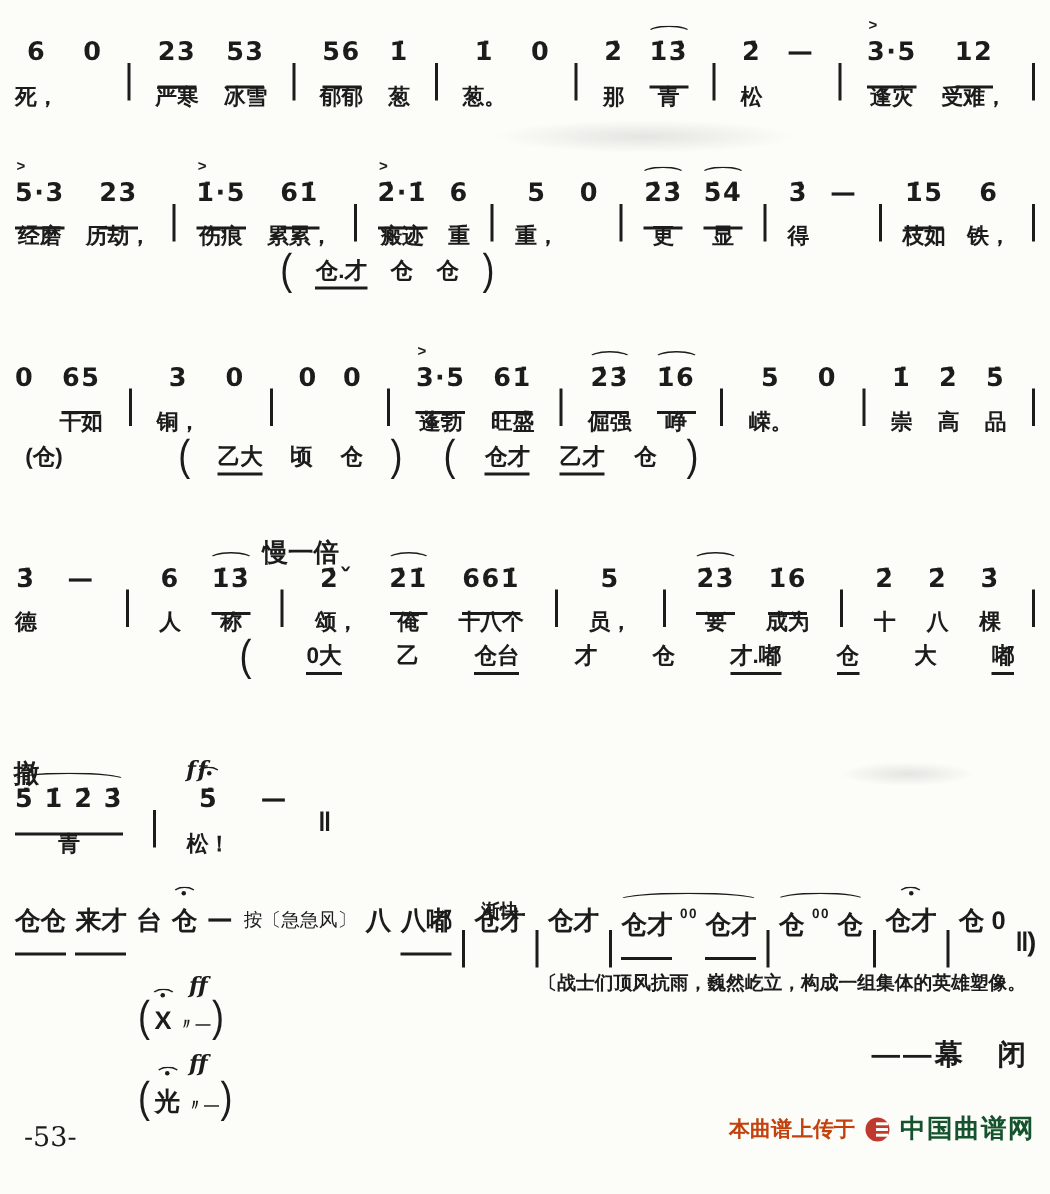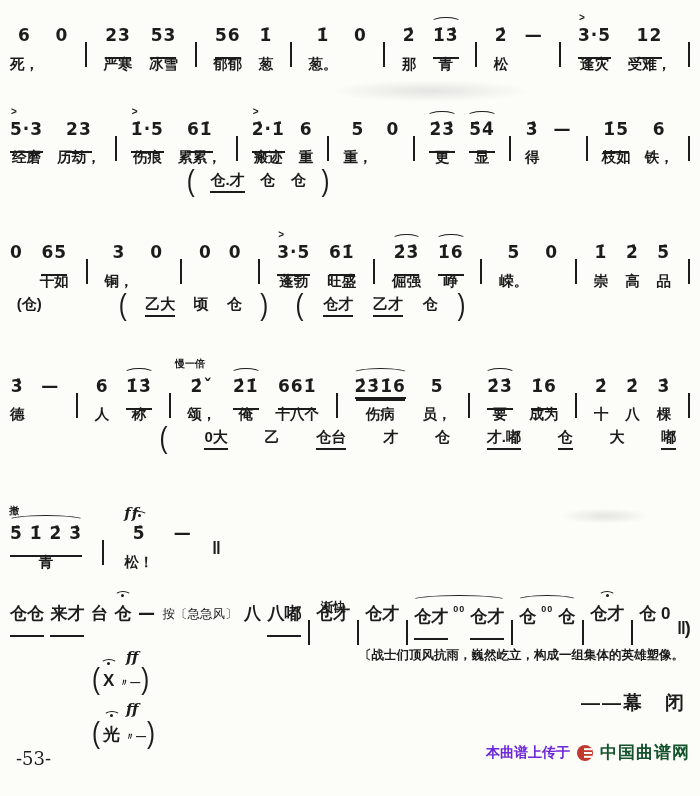--- a/index.html
+++ b/index.html
@@ -24,39 +24,39 @@
        border:1.6px solid transparent; border-top-color:#1c1c1c; border-radius:50%;}
   .ferm{position:absolute; left:50%; top:-13px; width:15px; height:9px; transform:translateX(-50%);
         border:1.6px solid transparent; border-top-color:#1c1c1c; border-radius:50%;}
   .ferm:after{content:""; position:absolute; left:50%; top:2px; width:3px; height:3px;
         background:#1c1c1c; border-radius:50%; transform:translateX(-50%);}
   .acc{position:absolute; top:-14px; left:1px; font-size:10px; font-weight:bold; font-style:normal;}
   .cellann{position:absolute; top:-5px; left:50%; transform:translateX(-50%);
         font-size:12.5px; font-weight:bold; white-space:nowrap;}
   .plbl{font-size:9px; font-weight:bold; vertical-align:10px; letter-spacing:1px; margin:0 5px;}
   .lyr{font-size:14.5px; font-weight:600; margin-top:9px; white-space:nowrap;}
-  .sysann{position:absolute; top:-4px; font-size:10px; font-weight:bold; white-space:nowrap;}
+  .sysann{position:absolute; top:-4px; font-size:17px; font-weight:bold; white-space:nowrap;}
   .ffstyle{font-family:"DejaVu Serif","Liberation Serif",serif; font-style:italic; font-size:15px; letter-spacing:1px;}
   .percrow{position:relative; height:32px; margin-top:4px;}
   .pgroup{position:absolute; top:0; display:flex; justify-content:space-between; align-items:flex-start;}
   .ptok{font-size:15px; font-weight:600; white-space:nowrap; padding-bottom:1px;}
   .ptok.u1{border-bottom:2px solid #1c1c1c;}
   .bp{font-size:24px; font-weight:400; line-height:20px; transform:scaleY(1.2); }
   
   .stagedir{ text-align:right; padding-right:16px; margin-top:2px; font-size:12.5px; font-weight:600;}
   .cymbal{position:absolute; left:92px;}
   .cymff{margin-left:34px; font-family:"DejaVu Serif","Liberation Serif",serif; font-style:italic;
          font-weight:bold; font-size:15px;}
   .cymline{display:flex; align-items:center; font-size:17px; font-weight:bold; margin-top:1px;}
   .cymsym{position:relative; margin:0 3px; padding-top:4px;}
   .cymsym .ferm{top:-8px;}
   .cymtail{font-size:10px; margin-left:2px; margin-top:8px; letter-spacing:1px;}
   .curtain{position:absolute; right:14px; top:690px; font-size:19px; font-weight:bold; letter-spacing:2px;}
   .sitefooter{position:absolute; right:10px; top:741px; display:flex; align-items:center; gap:6px;}
-  .sitefooter .pre{font-size:14px; font-weight:600; color:#6d28d9;}
+  .sitefooter .pre{font-size:14px; font-weight:600; color:#c2410c;}
   .sitename{font-size:17px; font-weight:bold; color:#14532d; letter-spacing:1px;}
   .pagenum{position:absolute; left:16px; top:748px; font-size:18px; font-family:"DejaVu Serif","Liberation Serif",serif;}
   .smudge{position:absolute; background:radial-gradient(closest-side, rgba(120,120,118,0.18), rgba(120,120,118,0)); pointer-events:none;}
 </style>
 </head>
 <body>
 
 <div class="page">
 
   <div id="score">
@@ -310,24 +310,20 @@
           <span class="cell">
             <span class="noteline"><span class="note u1">2̇1̇</span><i class="tie"></i></span>
             <span class="lyr">俺</span>
           </span>
           <span class="cell">
             <span class="noteline"><span class="note u1">661̇</span></span>
             <span class="lyr">十八个</span>
           </span>
           <span class="bar"></span>
           <span class="cell">
-            <span class="noteline"><span class="note u2">2̇3̇1̇6</span><i class="tie"></i></span>
-            <span class="lyr">伤病</span>
-          </span>
-          <span class="cell">
             <span class="noteline"><span class="note">5</span></span>
             <span class="lyr">员，</span>
           </span>
           <span class="bar"></span>
           <span class="cell">
             <span class="noteline"><span class="note u1">2̇3̇</span><i class="tie"></i></span>
             <span class="lyr">要</span>
           </span>
           <span class="cell">
             <span class="noteline"><span class="note u1">1̇6</span></span>

